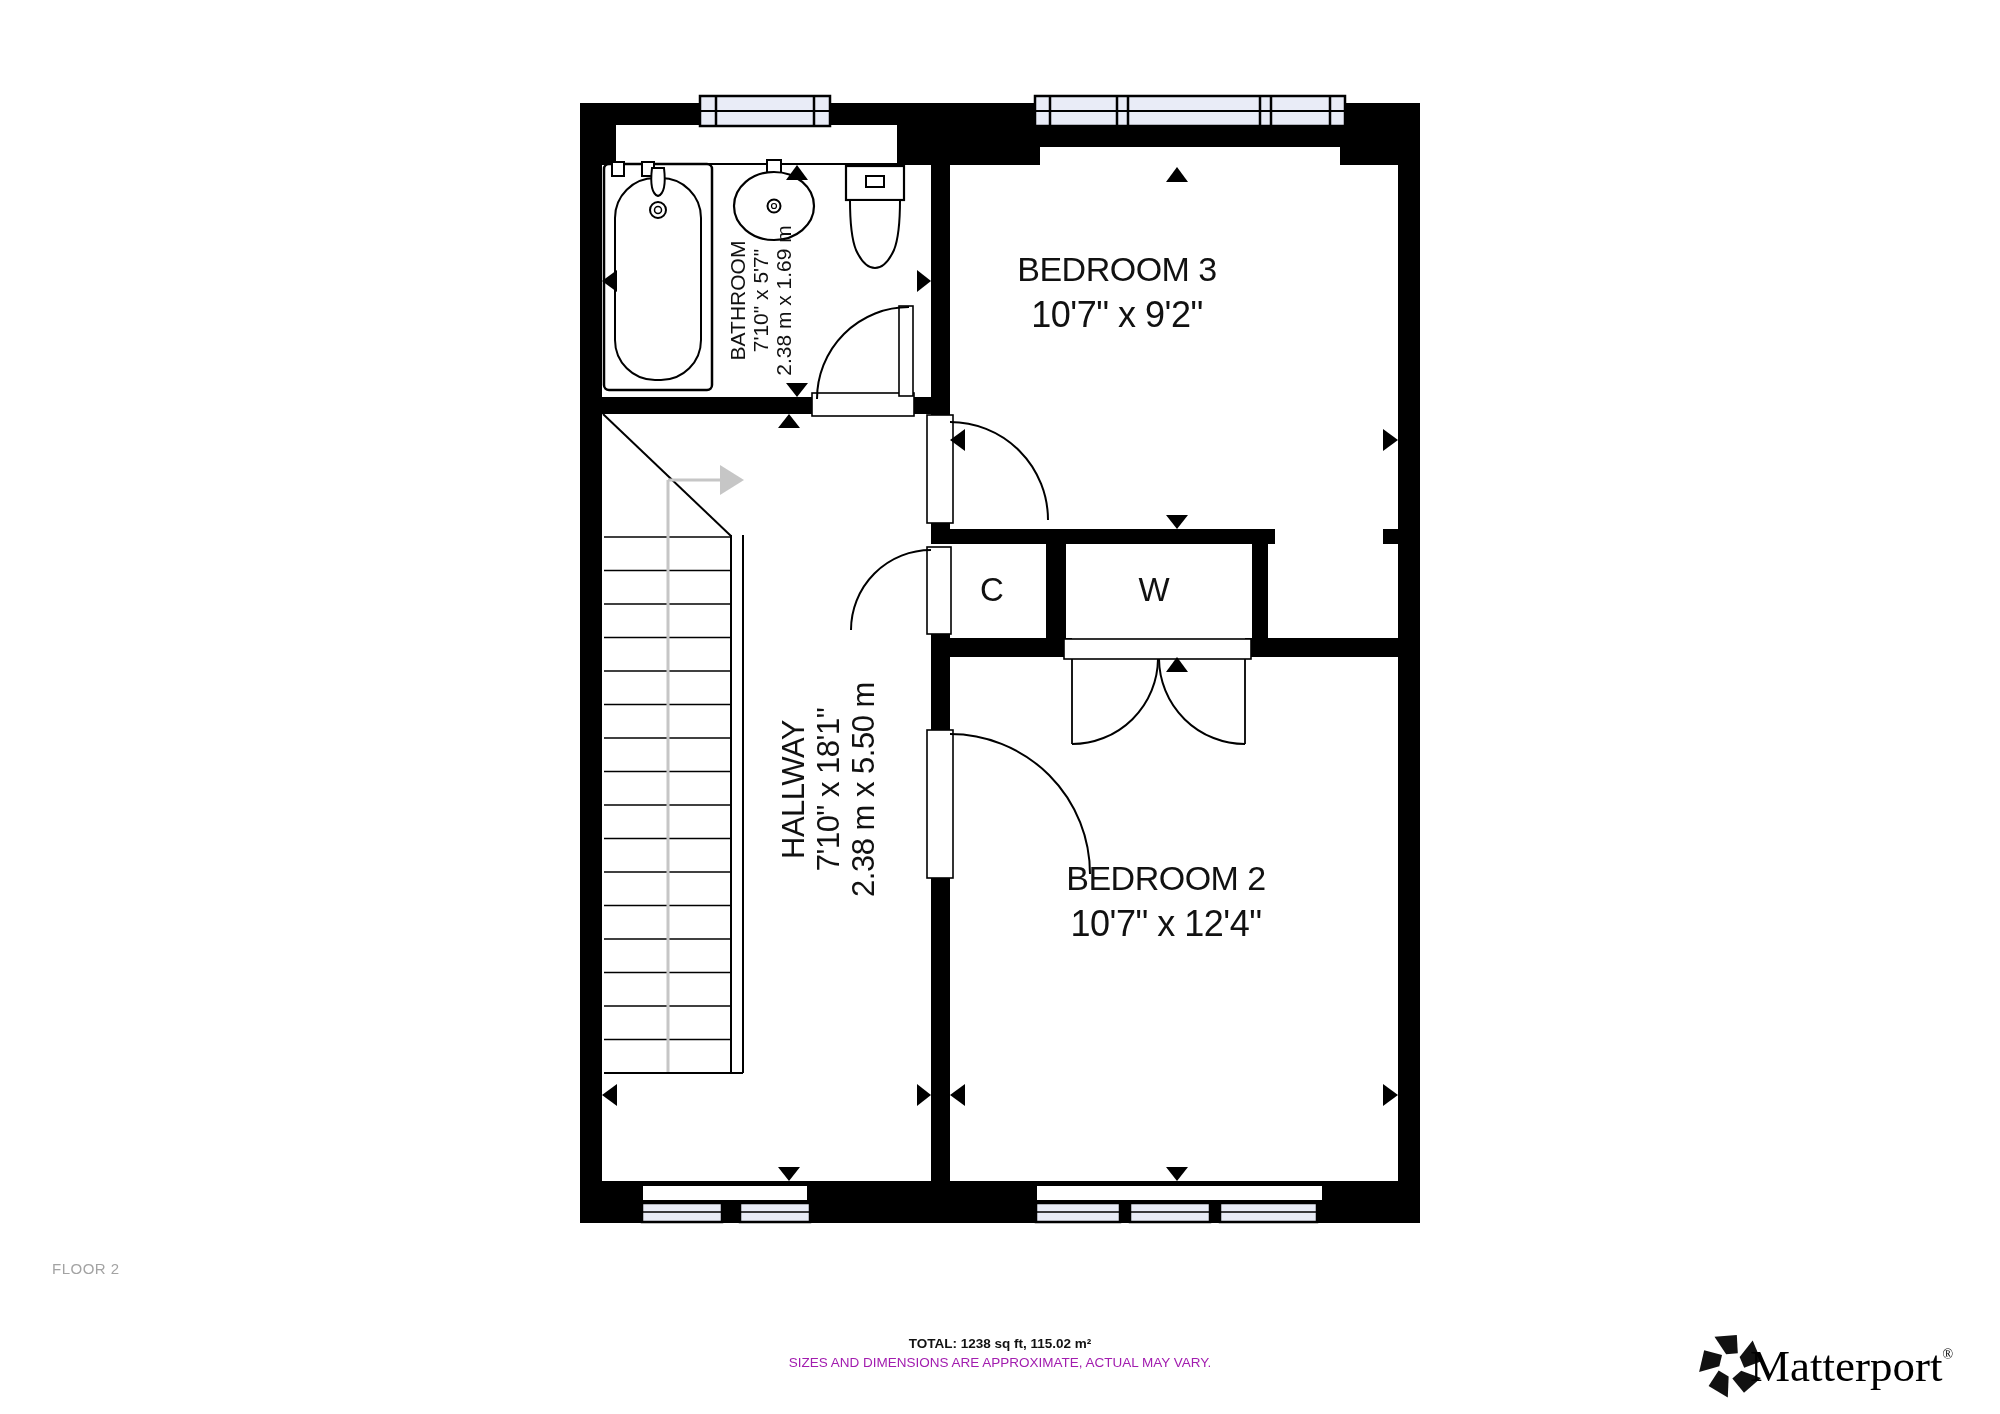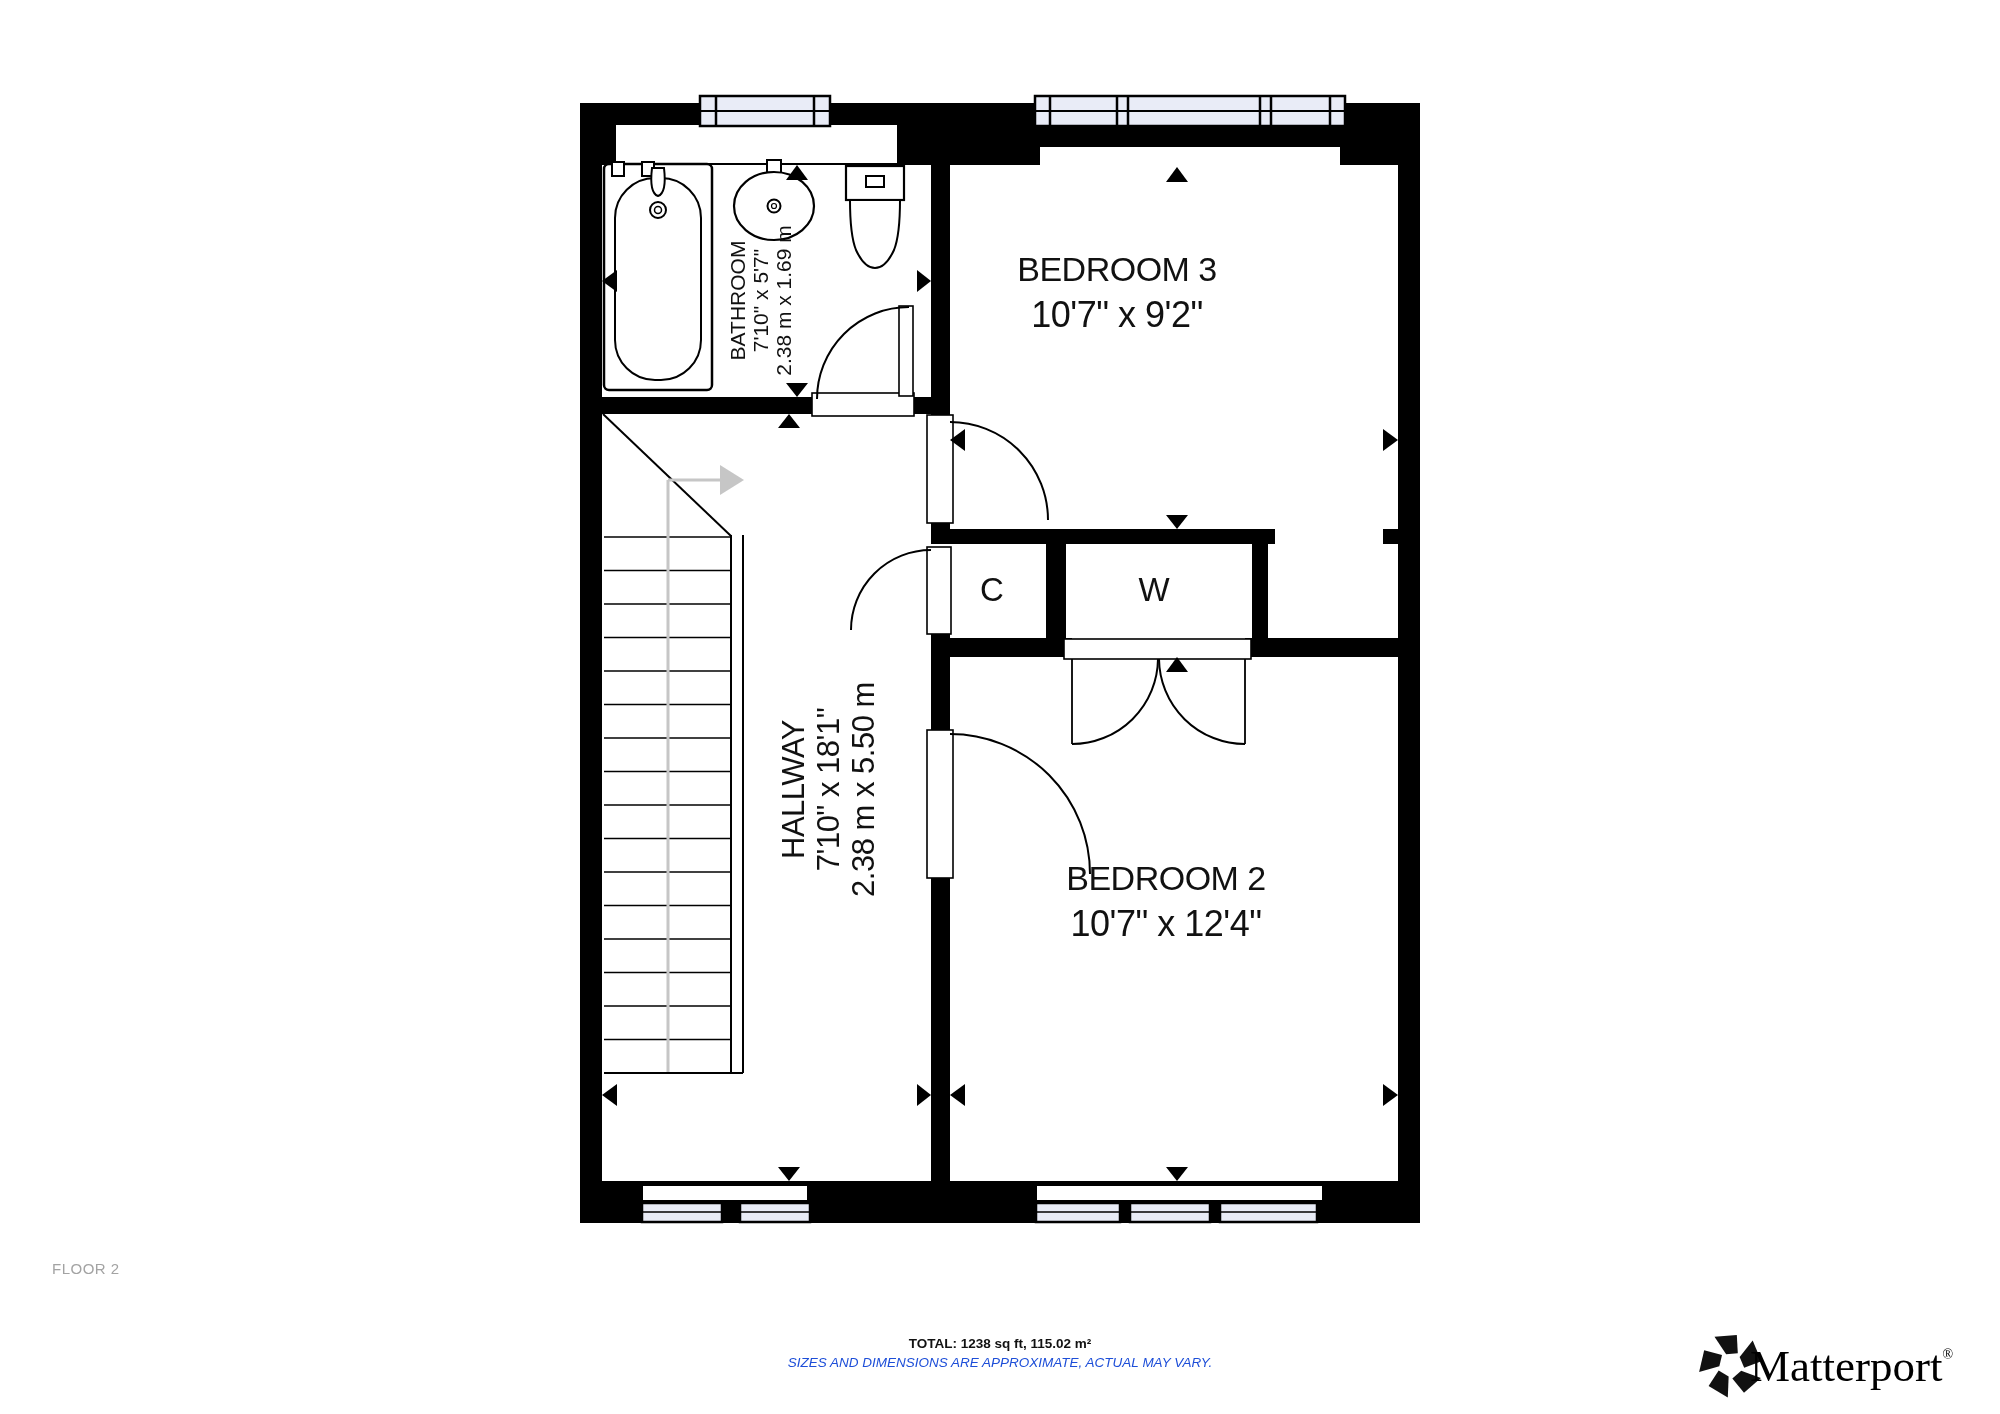--- a/index.html
+++ b/index.html
@@ -13,21 +13,21 @@
   .rot-small .name{font-size:21px;line-height:23px;letter-spacing:0;}
   .rot-small .dim{font-size:21px;line-height:23px;letter-spacing:0;}
   .rot-mid .name{font-size:31px;line-height:35px;}
   .rot-mid .dim{font-size:31px;line-height:35px;}
   .closet-label{font-size:33px;color:#111;}
   .floor-tag{position:absolute;left:52px;top:1260px;font-size:15px;color:#a3a3a3;letter-spacing:0.5px;}
   .footer{position:absolute;left:0;right:0;top:1334px;text-align:center;color:#111;}
   .footer div{line-height:19px;font-size:13.5px;}
   .footer .t1{font-weight:bold;}
   .footer .t3{font-weight:bold;}
-  .footer .t4{color:#1d4ed8;font-style:italic;}
+  .footer .t4{color:#a21caf;}
   .brand{position:absolute;left:1698px;top:1330px;width:290px;height:70px;}
   .brand-word{position:absolute;left:52px;top:10px;font-family:Liberation Serif, serif;
               font-size:45px;color:#000000;letter-spacing:0;}
   .brand-reg{font-size:14px;vertical-align:22px;}
 </style>
 </head>
 <body>
 
 <svg id="plan-svg" width="2000" height="1414" viewBox="0 0 2000 1414">
 

